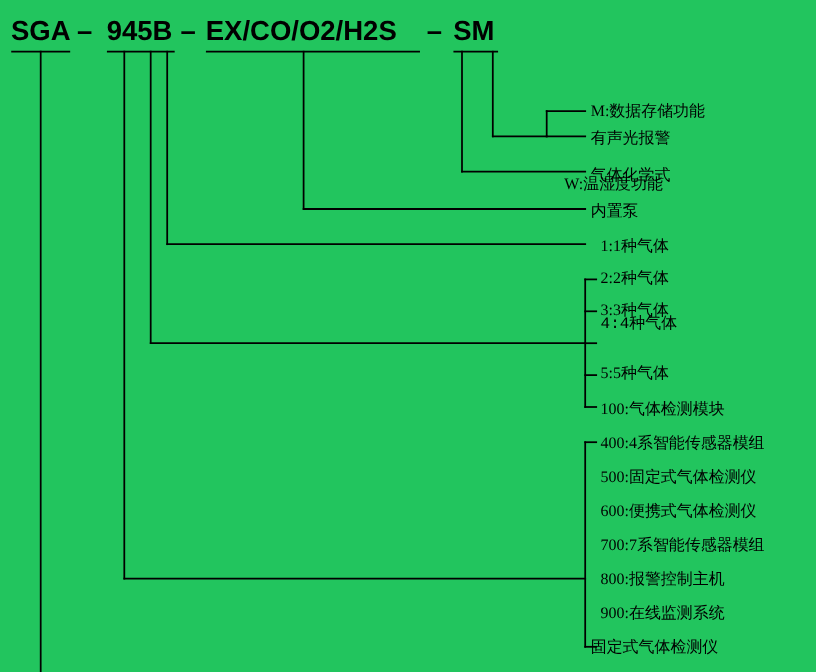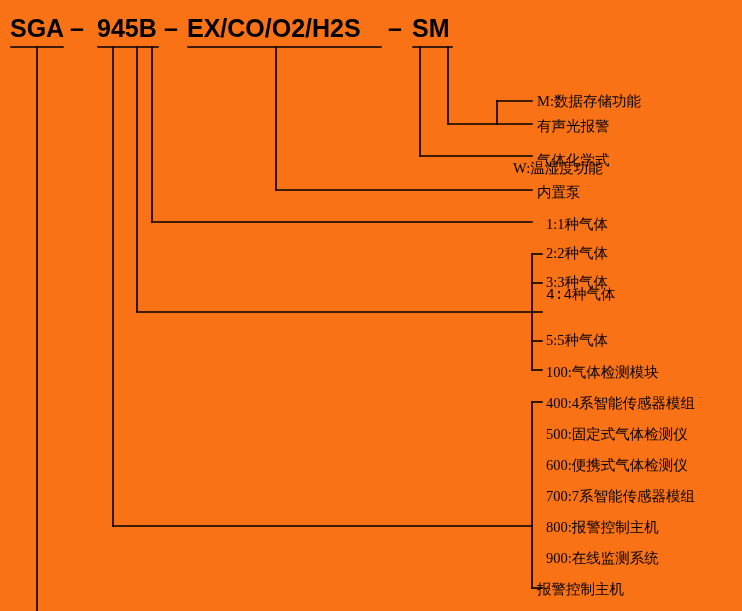--- a/index.html
+++ b/index.html
@@ -9,21 +9,21 @@
   }
   body {
     font-family: "Liberation Sans", sans-serif;
     color: #000000;
   }
   #diagram {
     position: relative;
     width: 742px;
     height: 611px;
     overflow: hidden;
-    background: #f97316;
+    background: #22c55e;
   }
   #lines {
     position: absolute;
     left: 0;
     top: 0;
     width: 742px;
     height: 611px;
   }
   .code-part {
     position: absolute;
@@ -113,16 +113,16 @@
     <span class="label" style="left: 546px; top: 275px;">3:3种气体</span>
     <span class="label" style="left: 546px; top: 288px; font-family: Liberation Mono, monospace;">4:4种气体</span>
     <span class="label" style="left: 546px; top: 333px;">5:5种气体</span>
     <span class="label" style="left: 546px; top: 365px;">100:气体检测模块</span>
     <span class="label" style="left: 546px; top: 396px;">400:4系智能传感器模组</span>
     <span class="label" style="left: 546px; top: 427px;">500:固定式气体检测仪</span>
     <span class="label" style="left: 546px; top: 458px;">600:便携式气体检测仪</span>
     <span class="label" style="left: 546px; top: 489px; text-align: right;">700:7系智能传感器模组</span>
     <span class="label" style="left: 546px; top: 520px;">800:报警控制主机</span>
     <span class="label" style="left: 546px; top: 551px;">900:在线监测系统</span>
-    <span class="label" style="left:537px; top:582px;">报警控制主机</span>
+    <span class="label" style="left:537px; top:582px;">固定式气体检测仪</span>
   </div>
 
 </div>
 
 </body></html>

